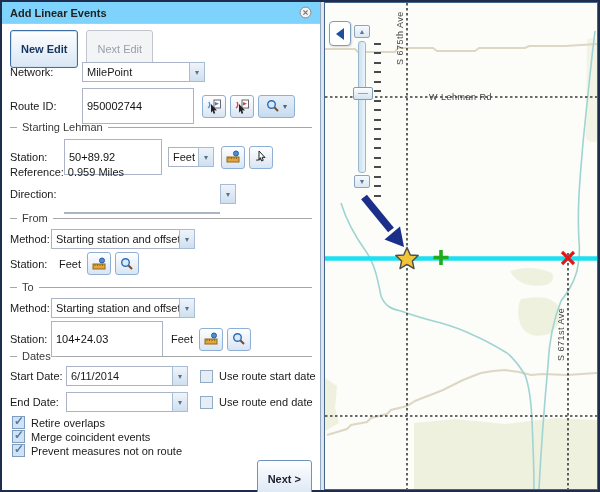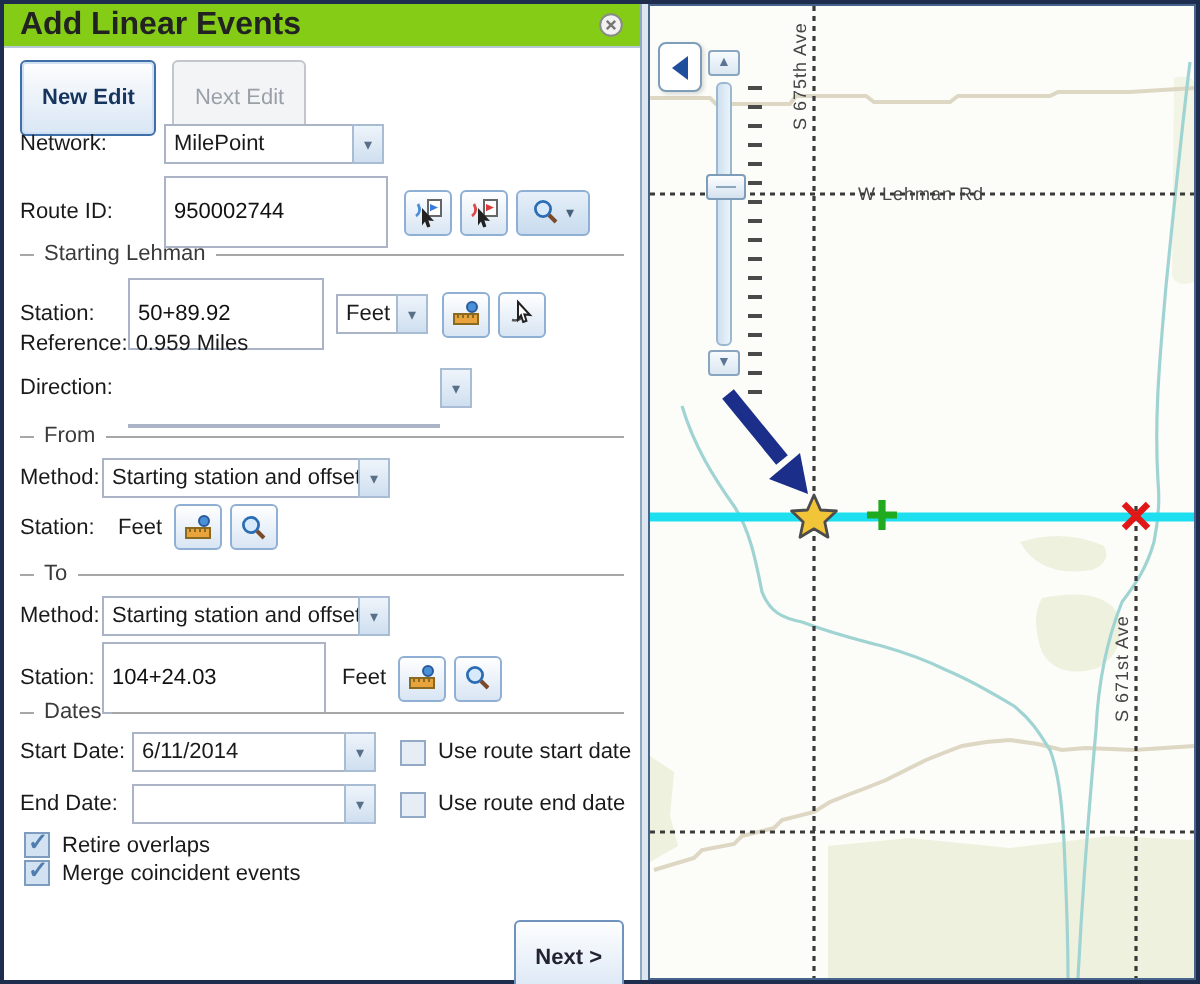--- a/index.html
+++ b/index.html
@@ -1,21 +1,21 @@
 <!DOCTYPE html>
 <html><head>
 <meta charset="utf-8">
 <style>
   * { margin:0; padding:0; box-sizing:border-box; }
   body { font-family:"Liberation Sans", sans-serif; background:#fff; }
   .app { width:600px; height:492px; border:2px solid #1e2c4e; background:#dde6ef; display:flex; position:relative; }
 
   
   .panel { width:319px; flex:none; background:#fff; border-right:1px solid #8fa8c0; position:relative; font-size:11px; color:#1a1a1a; }
-  .titlebar { height:22px; border-bottom:1px solid #b9c9da; display:flex; align-items:center; padding:0 8px; font-weight:bold; font-size:16px; color:#222; background:#84cc16; }
+  .titlebar { height:22px; border-bottom:1px solid #b9c9da; display:flex; align-items:center; padding:0 8px; font-weight:bold; font-size:11px; color:#222; background:#7dd3fc; }
   .titlebar .close { margin-left:auto; cursor:pointer; display:flex; }
   .row { position:absolute; left:8px; display:flex; align-items:center; }
   .lbl { color:#1a1a1a; }
   .tfield { height:36px; border:1px solid #aab4c6; background:#fff; font:11px "Liberation Sans",sans-serif; padding:0 4px; color:#111; }
   .combo { display:flex; height:20px; }
   .combo .cval { border:1px solid #aab4c6; border-right:none; background:#fff; display:flex; align-items:center; padding:0 4px; overflow:hidden; white-space:nowrap; }
   .combo .cbtn { width:16px; border:1px solid #a8bdd4; background:linear-gradient(#eef4fa,#cfdff0); display:flex; align-items:center; justify-content:center; color:#5a7088; font-size:8px; cursor:pointer; }
   .btn { height:38px; padding:0 10px; border:1px solid #6f93bd; border-radius:3px; background:linear-gradient(#fefefe,#d9e6f5); color:#15355e; font:11px "Liberation Sans",sans-serif; display:flex; align-items:center; cursor:pointer; }
   .btn.primary { border-color:#3f6fa8; box-shadow:0 0 0 1px #cfe0f2 inset; font-weight:bold; }
   .btn.disabled { border-color:#c2c6cc; background:#f3f4f6; color:#9aa0a8; cursor:default; }
@@ -59,21 +59,21 @@
     </div>
 
     <div class="row" style="top:28px;">
       <button class="btn primary">New Edit</button>
       <button class="btn disabled" style="margin-left:8px;">Next Edit</button>
     </div>
 
     <div class="row" style="top:60px;">
       <span class="lbl" style="width:72px;">Network:</span>
       <span class="combo">
-        <span class="cval" style="width:94px;text-align:right;">MilePoint</span>
+        <span class="cval" style="width:107px;text-align:right;">MilePoint</span>
         <span class="cbtn">▾</span>
       </span>
     </div>
 
     <div class="row" style="top:86px;">
       <span class="lbl" style="width:72px;">Route ID:</span>
       <input class="tfield" style="width: 112px;" value="950002744">
       <span class="ibtn" style="margin-left:8px;">
         <svg width="16" height="16" viewBox="0 0 16 16">
           <path d="M2 10 q3 -2 1 -6" stroke="#4a90d9" fill="none" stroke-width="1.4"></path>
@@ -223,20 +223,24 @@
       <span class="cb-label">Use route end date</span>
     </div>
 
     <div class="row" style="top:414px;left:10px;">
       <span class="cb checked"></span>
       <span class="cb-label">Retire overlaps</span>
     </div>
     <div class="row" style="top:428px;left:10px;">
       <span class="cb checked"></span>
       <span class="cb-label">Merge coincident events</span>
+    </div>
+    <div class="row" style="top:442px;left:10px;">
+      <span class="cb checked"></span>
+      <span class="cb-label">Prevent measures not on route</span>
     </div>
 
     <div class="row" style="top:458px;left:auto;right:8px;">
       <button class="btn" style="font-weight:bold;color:#223;">Next &gt;</button>
     </div>
   </div>
 
   <div class="map">
 
     <svg class="maplayer" viewBox="0 0 272 486" preserveAspectRatio="none">

